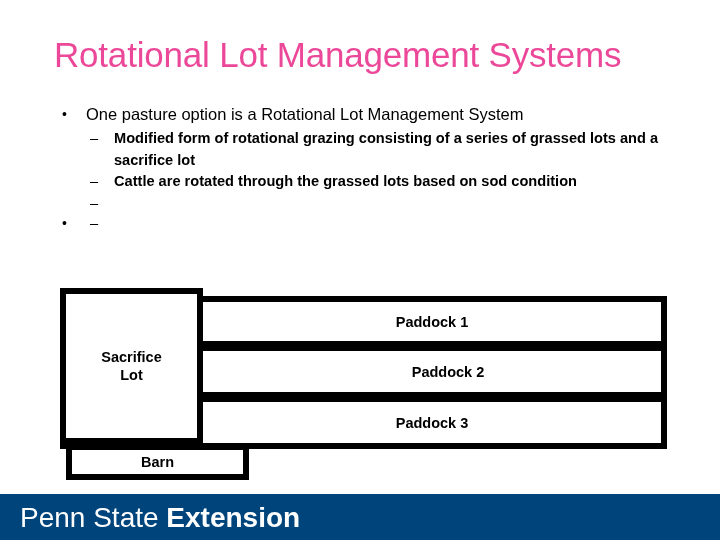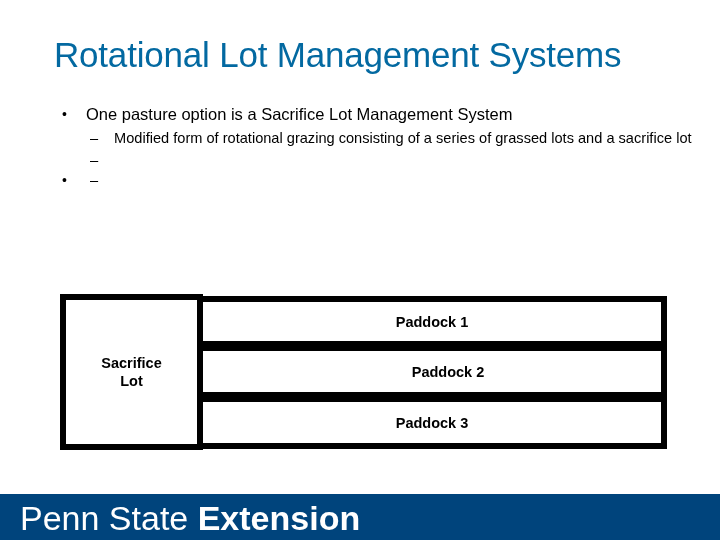--- a/index.html
+++ b/index.html
@@ -25,21 +25,21 @@
 
   
   #slide-title {
     position: absolute;
     left: 54px;
     top: 33px;
     width: 640px;
     font-size: 35px;
     font-weight: 400;
     line-height: 44px;
-    color: #0369a1;
+    color: #ec4899;
     letter-spacing: -0.2px;
     white-space: nowrap;
   }
 
   
   #body-content {
     position: absolute;
     left: 0;
     top: 104px;
     width: 720px;
@@ -70,21 +70,21 @@
     line-height: 21.5px;
     color: #000000;
   }
   .lvl2 .marker {
     position: absolute;
     left: 90px;
     top: 0;
     font-size: 14.6px;
     line-height: 21.5px;
   }
-  .lvl2 .txt { display: block; }
+  .lvl2 .txt { display: block; font-weight: bold; }
 
   .group-gap { height: 17px; }
 
   
   #diagram {
     position: absolute;
     left: 60px;
     top: 288px;
     width: 607px;
     height: 198px;
@@ -100,21 +100,21 @@
     font-size: 14.5px;
     line-height: 18px;
     text-align: center;
     display: flex;
     align-items: center;
     justify-content: center;
   }
 
   #box-sacrifice-lot {
     left: 0px;
-    top: 6px;
+    top: 0px;
     width: 143px;
     height: 156px;
   }
 
   #box-paddock-1 {
     left: 137px;
     top: 8px;
     width: 470px;
     height: 51px;
   }
@@ -156,48 +156,49 @@
     left: 0;
     top: 494px;
     width: 720px;
     height: 46px;
     background: #00447C;
   }
   #footer-logo {
     position: absolute;
     left: 20px;
     top: 8px;
-    font-size: 34px;
+    font-size: 28px;
     line-height: 32px;
     color: #ffffff;
     white-space: nowrap;
   }
   #footer-logo .regular { font-weight: 400; }
   #footer-logo .bold { font-weight: bold; }
 </style>
 </head>
 <body>
 
 <div id="slide">
 
   <div id="slide-title">Rotational Lot Management Systems</div>
 
   <div id="body-content">
 
     <div class="bullet-group">
       <div class="lvl1">
         <span class="marker">•</span>
-        <span class="txt">One pasture option is a Sacrifice Lot Management System</span>
+        <span class="txt">One pasture option is a Rotational Lot Management System</span>
       </div>
       <div class="lvl2">
         <span class="marker">–</span>
         <span class="txt">Modified form of rotational grazing consisting of a series of grassed lots and a sacrifice lot</span>
       </div>
       <div class="lvl2">
         <span class="marker">–</span>
+        <span class="txt">Cattle are rotated through the grassed lots based on sod condition</span>
       </div>
       <div class="lvl2">
         <span class="marker">–</span>
       </div>
     </div>
 
     <div class="group-gap"></div>
 
     <div class="bullet-group">
       <div class="lvl1">
@@ -226,20 +227,23 @@
     </div>
 
     <div id="box-paddock-2" class="dbox">
       <span>Paddock 2</span>
     </div>
 
     <div id="box-paddock-3" class="dbox">
       <span>Paddock 3</span>
     </div>
 
+    <div id="box-barn" class="dbox">
+      <span>Barn</span>
+    </div>
 
   </div>
 
   <div id="footer-bar">
     <div id="footer-logo">
       <span class="regular">Penn State </span><span class="bold">Extension</span>
     </div>
   </div>
 
 </div>

